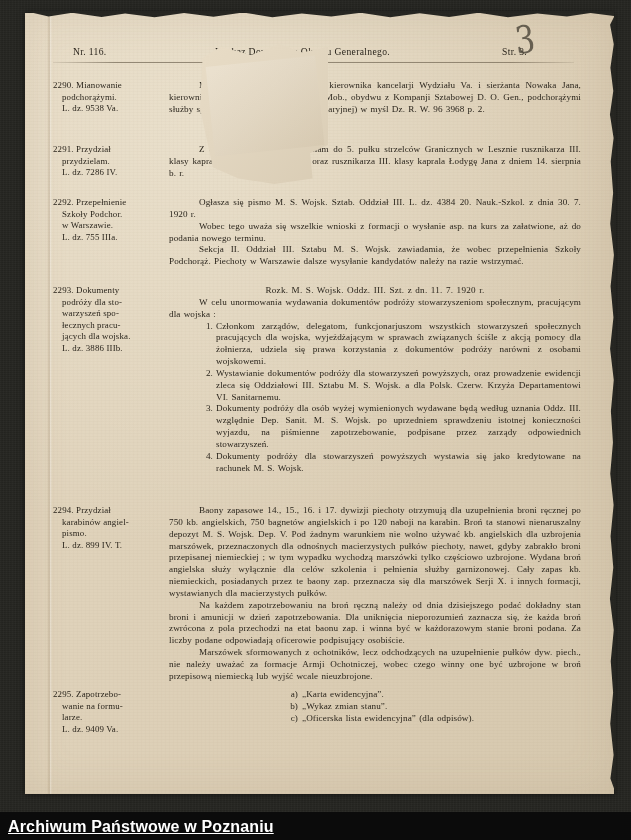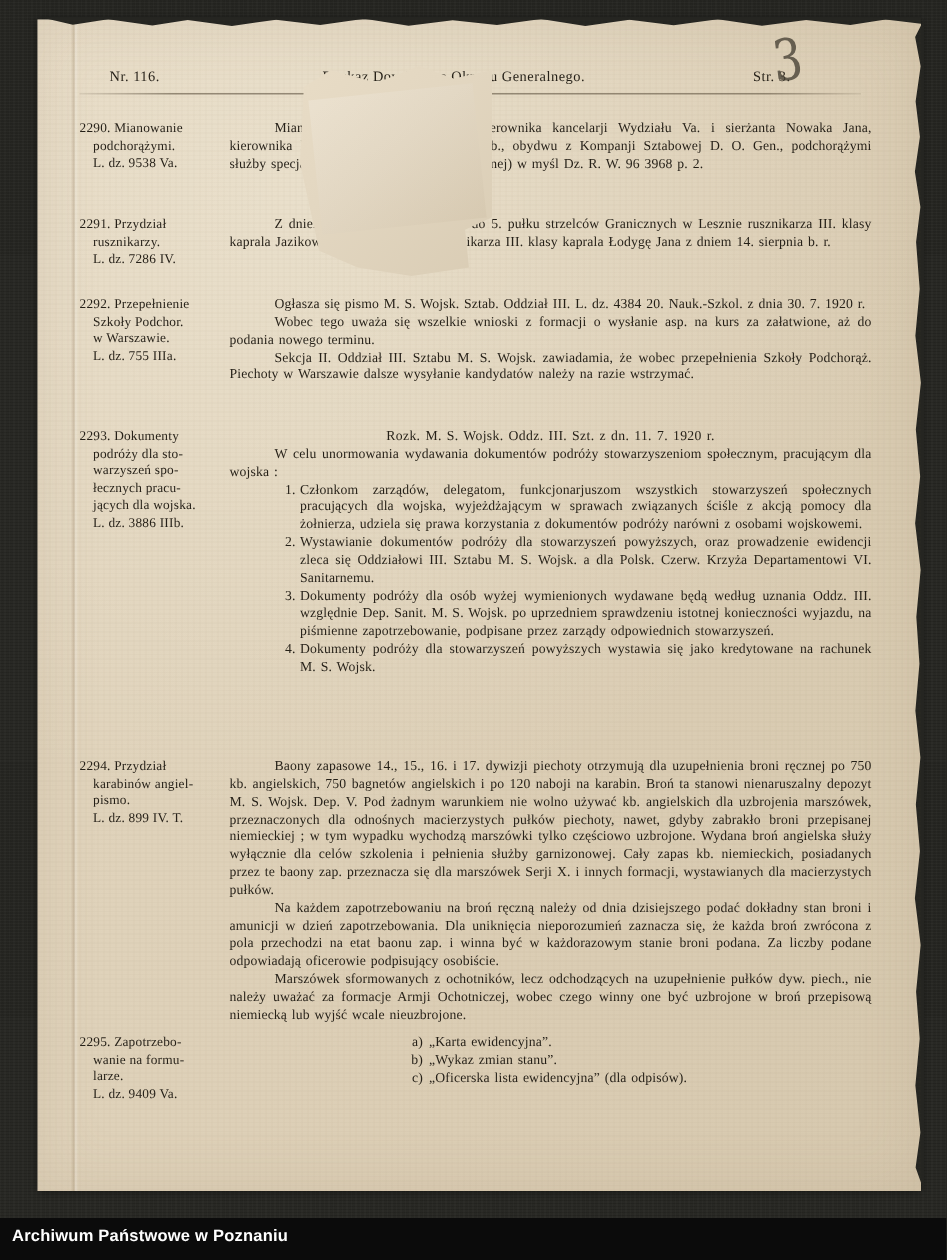--- a/index.html
+++ b/index.html
@@ -134,20 +134,21 @@
     background: linear-gradient(90deg, rgba(70,58,40,.10), rgba(70,58,40,.52) 12%, rgba(70,58,40,.50) 88%, rgba(70,58,40,.10));
   }
 
   
   .entry {
     position: absolute;
     left: 28px;
     width: 528px;
     display: flex;
     align-items: flex-start;
+    gap: 16px;
   }
   .label {
     width: 100px;
     flex: 0 0 100px;
     font-size: 8.9px;
     line-height: 11.6px;
     letter-spacing: .15px;
     white-space: nowrap;
   }
   .label .l0 { margin-left: 0px; }
@@ -203,24 +204,25 @@
   #wm-bar {
     position: absolute;
     left: 0; bottom: 0;
     width: 631px; height: 28px;
     background: #0b0b0b;
   }
   #wm-text {
     position: absolute;
     left: 8px; top: 6px;
     font-family: "Liberation Sans", sans-serif;
-    font-size: 11px;
+    font-size: 16px;
     font-weight: bold;
     color: #ffffff;
     letter-spacing: .15px;
+    text-decoration: underline;
   }
 </style>
 </head>
 <body>
 
 <div id="scan">
   <div id="backdrop"></div>
 
   <div id="paper">
     <div id="crease"></div>
@@ -241,21 +243,21 @@
           <div class="ln">L. dz. 9538 Va.</div>
         </div>
         <div class="body">
           <p class="ind">Mianuję plut. Henkego Józefa, kierownika kancelarji Wydziału Va. i sierżanta Nowaka Jana, kierownika kancelarji Wydziału I. Org.-Mob., obydwu z Kompanji Sztabowej D. O. Gen., podchorążymi służby specjalnej (administracyjno-kancelaryjnej) w myśl Dz. R. W. 96 3968 p. 2.</p>
         </div>
       </div>
 
       <div class="entry" style="top:131px">
         <div class="label">
           <div class="l0">2291. Przydział</div>
-          <div class="ln">rusznikarzy.</div>
+          <div class="ln">przydzielam.</div>
           <div class="ln">L. dz. 7286 IV.</div>
         </div>
         <div class="body">
           <p class="ind">Z dniem 5. sierpnia przydzielam do 5. pułku strzelców Granicznych w Lesznie rusznikarza III. klasy kaprala Jazikowskiego Józefa, oraz rusznikarza III. klasy kaprala Łodygę Jana z dniem 14. sierpnia b. r.</p>
         </div>
       </div>
 
       <div class="entry" style="top:184px">
         <div class="label">
           <div class="l0">2292. Przepełnienie</div>

